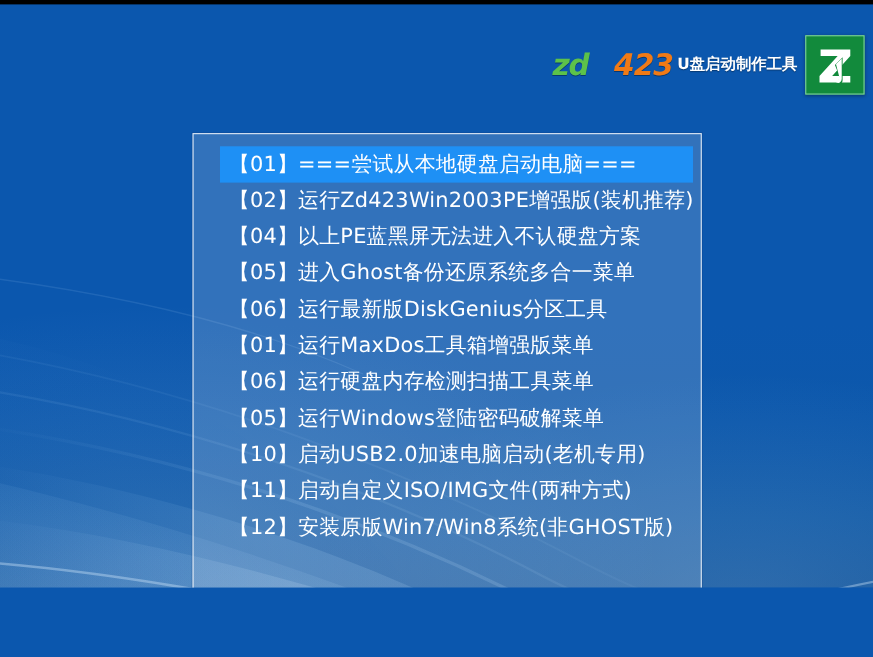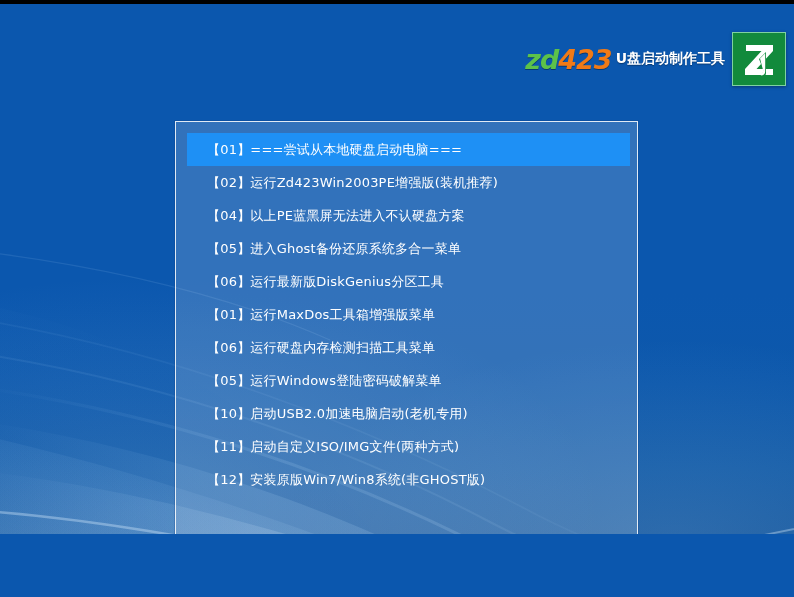--- a/index.html
+++ b/index.html
@@ -32,21 +32,21 @@
   }
   .brand-words{display:flex;align-items:center;gap:4px;}
   .zd-logo{
     font-family:"DejaVu Sans",sans-serif;
     font-size:27px;font-weight:bold;font-style:italic;
     letter-spacing:-1px;line-height:1;
     display:flex;align-items:center;
     text-shadow:0 1px 0 rgba(0,0,0,0.35);
   }
   .zd-logo .g{color:#5cc24a;}
-  .zd-logo .o{color:#f07a16;}
+  .zd-logo .o{color:#f07a16;padding-left:23px;}
   .zd-tag{
     color:#ffffff;font-size:14px;font-weight:bold;letter-spacing:0px;
     font-family:"DejaVu Sans",sans-serif;
     text-shadow:0 1px 1px rgba(0,0,0,0.35);
     white-space:nowrap;
   }
   .zd-square{
     width:52px;height:52px;background:#128a3c;
     border:1px solid #7fd2a0;
     display:flex;align-items:center;justify-content:center;
@@ -63,25 +63,25 @@
     z-index:15;
     box-shadow:0 0 0 1px rgba(10,60,130,0.25);
   }
   .menu{
     position:absolute;left:0;top:0;width:100%;height:100%;
     padding:11px 0 0 0;box-sizing:border-box;
     display:flex;flex-direction:column;
   }
   .menu-item{
     height:33px;line-height:33px;
-    margin:0 7px 0 11px;
-    padding:0 20px;
+    margin:0 7px 0 24px;
+    padding:0 8px;
     color:#ffffff;
     font-family:"DejaVu Sans","Liberation Sans",sans-serif;
-    font-size:13px;
+    font-size:19px;
     white-space:nowrap;
     letter-spacing:0.2px;
     box-sizing:border-box;
   }
   .menu-item.selected{
     background:#1e90f5;
     color:#ffffff;
   }
 </style>
 </head>

